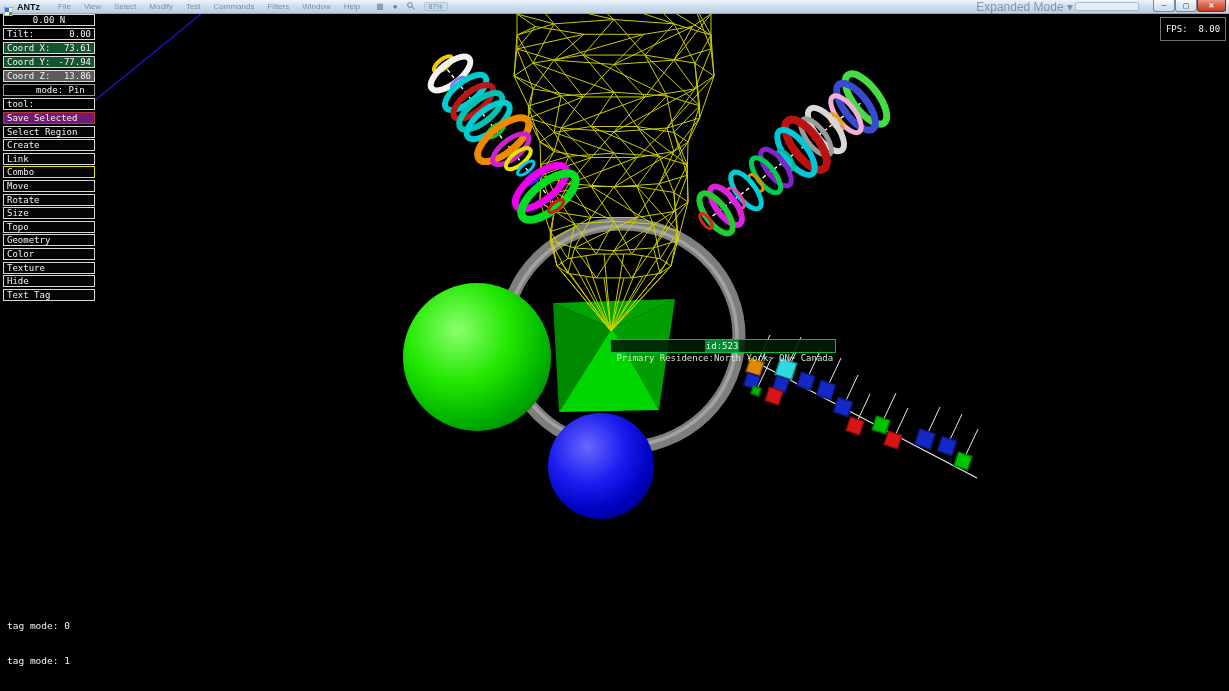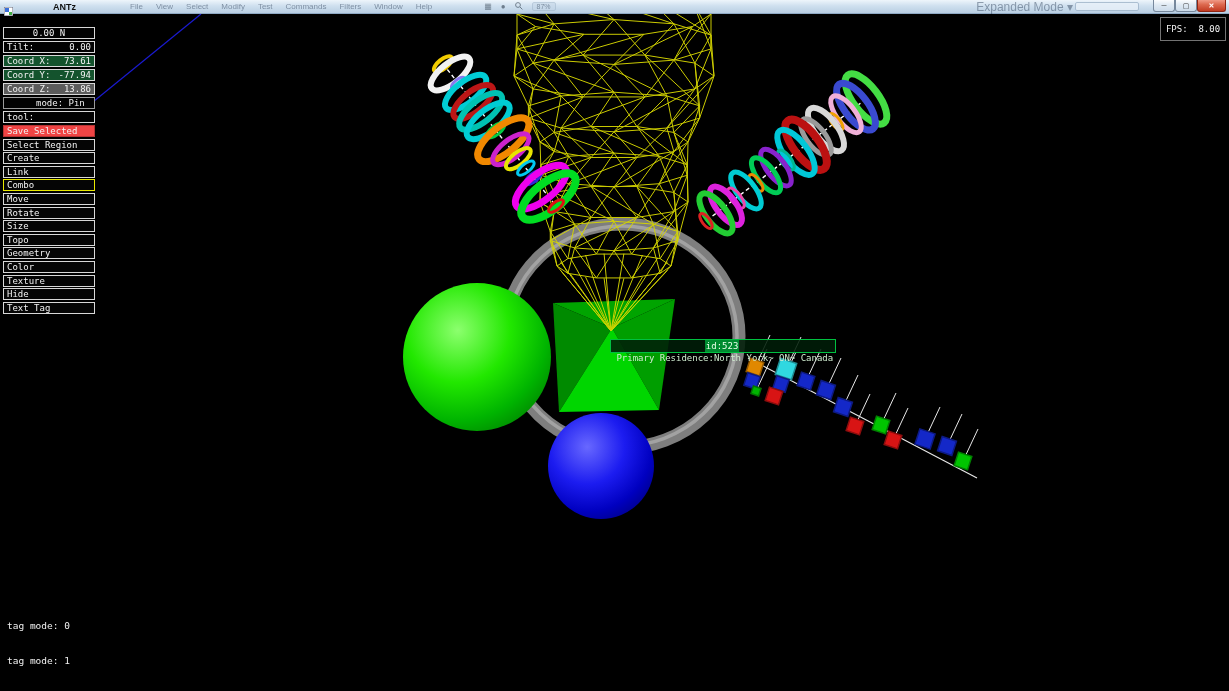--- a/index.html
+++ b/index.html
@@ -6,21 +6,21 @@
   html,body { background:#222; }
   .app{
     position:relative; width:1229px; height:691px; overflow:hidden;
     background:#000; font-family:"DejaVu Sans Mono", monospace;
   }
   
   .titlebar{
     position:absolute; left:0; top:0; width:100%; height:14px; z-index:50;
     background:linear-gradient(#eef5fb, #cfe0ef 45%, #b9cee2);
     border-bottom:1px solid #8fa9c4;
-    display:flex; align-items:center; font-family:"Liberation Sans", sans-serif;gap:36px;
+    display:flex; align-items:center; font-family:"Liberation Sans", sans-serif;
   }
   .app-icon{ width:9px; height:9px; margin:0 4px 0 4px; display:inline-block; }
   .win-title{ font-size:9px; font-weight:bold; color:#111; margin-right:18px; }
   .menu{ display:flex; gap:13px; opacity:.5; filter:blur(.4px); }
   .menu span{ font-size:8px; color:#2a3c55; }
   .tb-icons{ display:flex; align-items:center; gap:9px; margin-left:16px; opacity:.55; }
   .tb-icons .ic{ font-size:8px; color:#22303f; line-height:8px; }
   .zoom-box{ font-size:7px; color:#33465c; background:#c4d6e7; border:1px solid #9fb4c9; border-radius:2px; padding:0 4px; height:9px; line-height:8px; }
   .tb-right{ margin-left:auto; display:flex; align-items:center; }
   .mode-dd{ font-size:12px; color:#2a3c55; opacity:.45; margin-right:2px; filter:blur(.4px); }
@@ -32,35 +32,35 @@
     background:linear-gradient(#fcfdfe,#dfe9f3 45%,#ccdbea);
     color:#333; font-size:7px; line-height:12px; border-radius:0 0 3px 3px;
   }
   .win-btn.close{
     width:29px; background:linear-gradient(#f09a86,#dd6a50 40%,#c23b22);
     border-color:#8e2413; color:#fff; font-weight:bold;
   }
   
   svg.scene{ position:absolute; left:0; top:0; z-index:1; }
   
-  .hud{ position:absolute; left:3px; top:27px; width:92px; z-index:20; font-size:9px; color:#f2f2f2; }
+  .hud{ position:absolute; left:3px; top:14px; width:92px; z-index:20; font-size:9px; color:#f2f2f2; }
   .hbox{
     height:12px; margin-bottom:2px; background:#020202; border:1px solid #d8d8d8;
     display:flex; align-items:center; justify-content:space-between; padding:0 3px;
     white-space:pre; line-height:10px;
   }
   .hbox.center{ justify-content:center; }
   .hbox.bg-green{ background:#14532d; }
   .hbox.bg-gray{ background:#5c5c5c; }
   .hbox.dim{ border-color:#9a9a9a;padding-left:32px; }
   .hud-btn{
     height:12px; margin-bottom:1.6px; background:#050505; border:1px solid #d8d8d8;
     display:flex; align-items:center; padding:0 3px; line-height:10px; cursor:default;
   }
-  .hud-btn.danger{ background:#ef4444; border-color:#b63434;text-align:center; }
+  .hud-btn.danger{ background:#701a75; border-color:#b63434;text-align:center; }
   .hud-btn.active{ border-color:#e8e800; }
   
   .fps{
     position:absolute; left:1160px; top:17px; width:66px; height:24px; z-index:20;
     border:1px solid #737373; background:#000; color:#f2f2f2; font-size:9px;
     display:flex; align-items:center; justify-content:center; white-space:pre;
   }
   
   .tooltip{
     position:absolute; left:610px; top:339px; z-index:30; height:14px;

